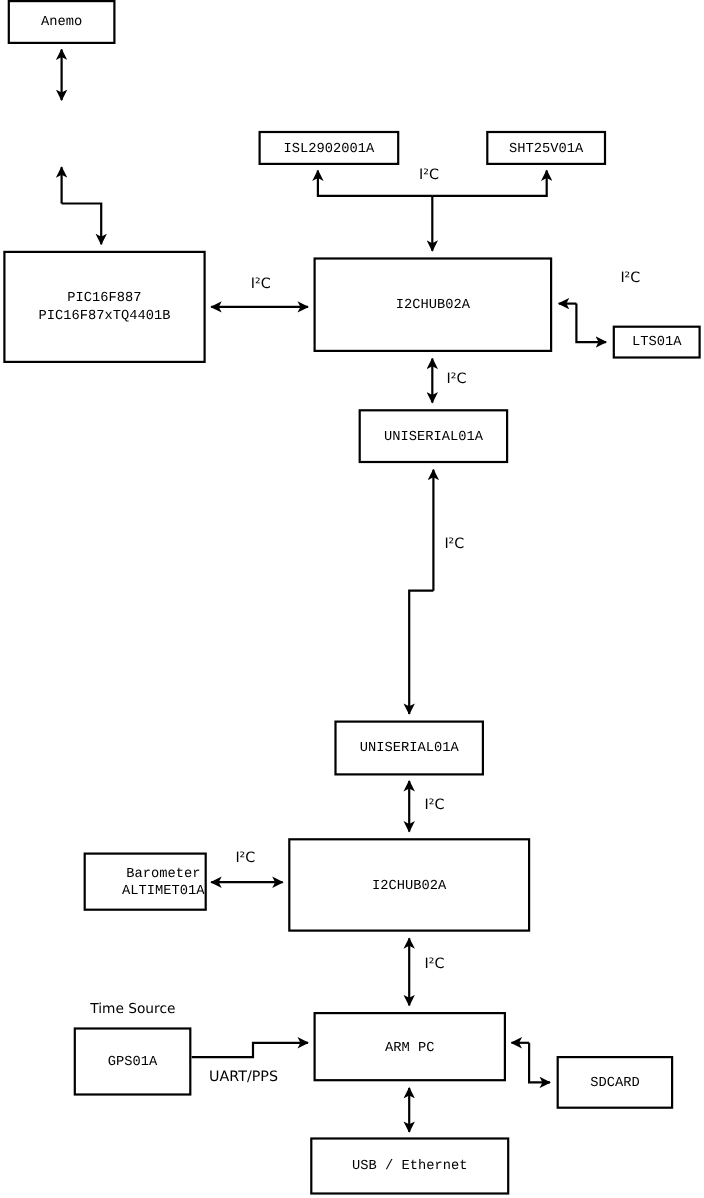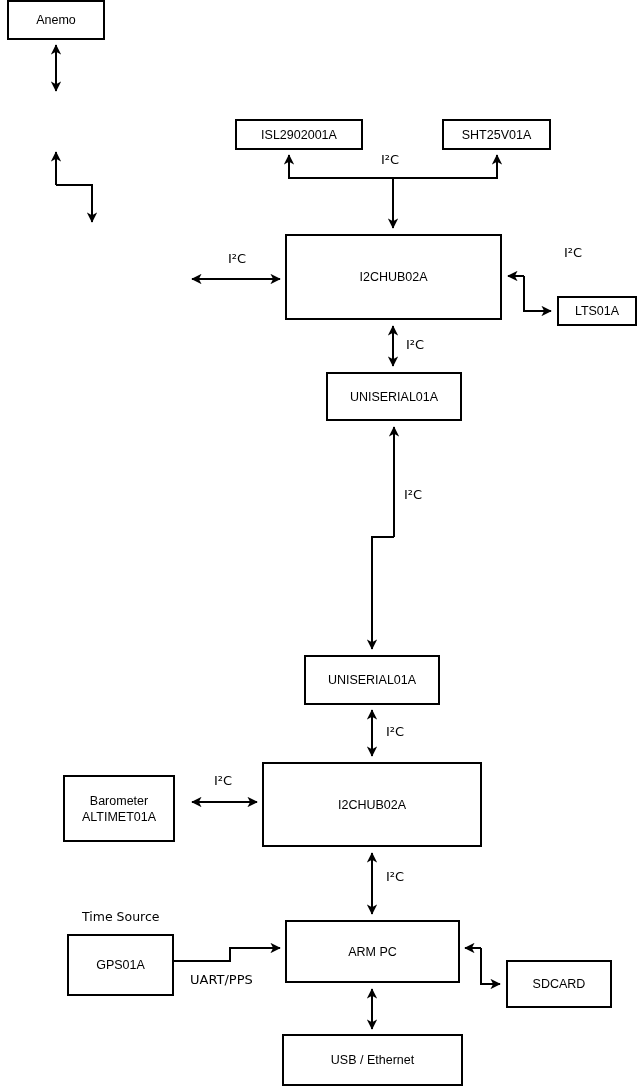--- a/index.html
+++ b/index.html
@@ -30,21 +30,21 @@
     box-sizing: border-box;
     border: 2px solid #000000;
     background: #ffffff;
     display: flex;
     align-items: center;
     justify-content: center;
     text-align: center;
     color: #000000;
     font-size: 12.5px;
     line-height: 1.28;
-    font-family: Liberation Sans, sans-serif;
+    font-family: Liberation Mono, monospace;
     z-index: 3;
   }
   .node .lbl {
     display: block;
     white-space: pre-line;
   }
   .edge-label {
     position: absolute;
     color: #000000;
     font-size: 13px;
@@ -112,20 +112,24 @@
 
       <line x1="372" y1="989" x2="372" y2="1029" marker-start="url(#atail)" marker-end="url(#ahead)"></line>
     </g>
   </svg>
 
   <div class="node" style="left:7px; top:0px; width:98px; height:40px;">
     <span class="lbl">Anemo</span>
   </div>
 
 
+  <div class="node" style="left:3px; top:228px; width:184px; height:102px;">
+    <span class="lbl">PIC16F887
+PIC16F87xTQ4401B</span>
+  </div>
 
   <div class="node" style="left:235px; top:119px; width:128px; height:31px;">
     <span class="lbl">ISL2902001A</span>
   </div>
 
   <div class="node" style="left:442px; top:119px; width:109px; height:31px;">
     <span class="lbl">SHT25V01A</span>
   </div>
 
   <div class="node" style="left:285px; top:234px; width:217px; height:86px;">
@@ -141,21 +145,21 @@
   </div>
 
   <div class="node" style="left:304px; top:655px; width:136px; height:50px;">
     <span class="lbl">UNISERIAL01A</span>
   </div>
 
   <div class="node" style="left:262px; top:762px; width:220px; height:85px;">
     <span class="lbl">I2CHUB02A</span>
   </div>
 
-  <div class="node" style="left:63px; top:775px; width:112px; height:67px;">
+  <div class="node" style="left:76px; top:775px; width:112px; height:53px;justify-content:flex-end;">
     <span class="lbl">Barometer
 ALTIMET01A</span>
   </div>
 
   <div class="node" style="left:67px; top:934px; width:107px; height:62px;">
     <span class="lbl">GPS01A</span>
   </div>
 
   <div class="node" style="left:285px; top:920px; width:175px; height:63px;">
     <span class="lbl">ARM PC</span>

